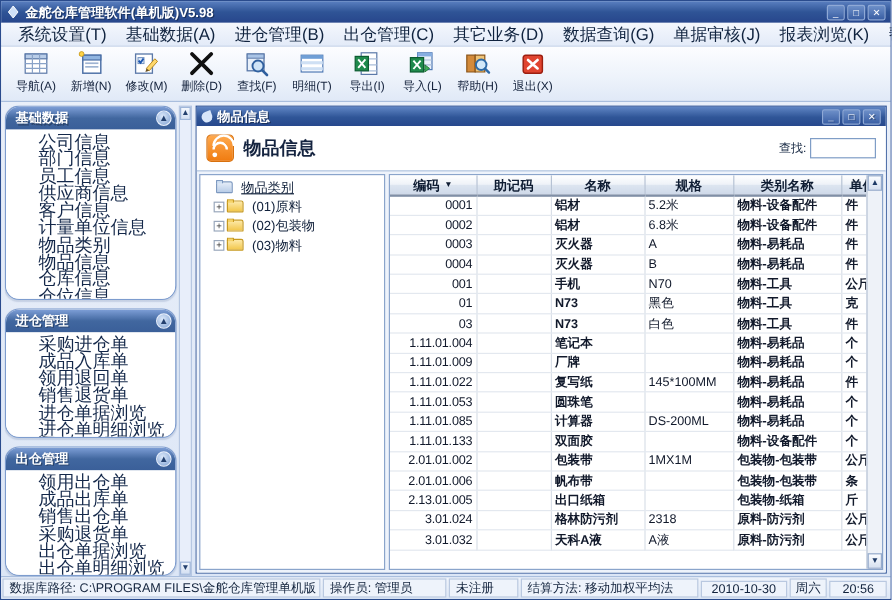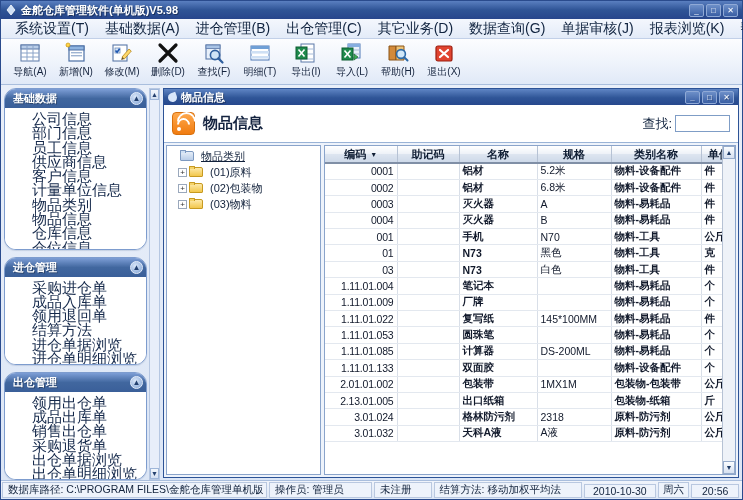--- a/index.html
+++ b/index.html
@@ -194,21 +194,21 @@
     transform: rotate(45deg);
   }
   .rss-icon::before { left: 4px; bottom: 3px; width: 9px; height: 9px; }
   .rss-icon::after { left: 4px; bottom: 3px; width: 15px; height: 15px; }
   .rss-dot {
     position: absolute; left: 4px; bottom: 3px;
     width: 4px; height: 4px; border-radius: 50%; background: #fff;
   }
   .mdi-header .ttl { font-size: 15px; font-weight: bold; color: #152440; }
   .mdi-header .spacer { flex: 1; }
-  .search-lbl { font-size: 13px; color: #12243f; margin-right: 3px; }
+  .search-lbl { font-size: 10px; color: #12243f; margin-right: 3px; }
   .search-inp {
     width: 55px; height: 17px;
     border: 1px solid #7f9dc6; background: #fff;
     font-family: "Liberation Sans", sans-serif; font-size: 11px;
     padding: 0 2px;
   }
 
   .mdi-main {
     flex: 1 1 auto;
     display: flex;
@@ -517,21 +517,21 @@
 
       <div class="panel">
         <div class="panel-head">
           <span>进仓管理</span>
           <span class="chev">▲</span>
         </div>
         <div class="panel-body">
           <span class="li">采购进仓单</span>
           <span class="li">成品入库单</span>
           <span class="li">领用退回单</span>
-          <span class="li">结算方法</span>
+          <span class="li">销售退货单</span>
           <span class="li">进仓单据浏览</span>
           <span class="li">进仓单明细浏览</span>
         </div>
       </div>
 
       <div class="panel">
         <div class="panel-head">
           <span>出仓管理</span>
           <span class="chev">▲</span>
         </div>
@@ -746,20 +746,28 @@
                       </tr>
                       <tr>
                         <td class="c-code">2.01.01.002</td>
                         <td class="c-mnem"></td>
                         <td class="c-name">包装带</td>
                         <td class="c-spec">1MX1M</td>
                         <td class="c-cat">包装物-包装带</td>
                         <td class="c-unit">公斤</td>
                       </tr>
                       <tr>
+                        <td class="c-code">2.01.01.006</td>
+                        <td class="c-mnem"></td>
+                        <td class="c-name">帆布带</td>
+                        <td class="c-spec"></td>
+                        <td class="c-cat">包装物-包装带</td>
+                        <td class="c-unit">条</td>
+                      </tr>
+                      <tr>
                         <td class="c-code">2.13.01.005</td>
                         <td class="c-mnem"></td>
                         <td class="c-name">出口纸箱</td>
                         <td class="c-spec"></td>
                         <td class="c-cat">包装物-纸箱</td>
                         <td class="c-unit">斤</td>
                       </tr>
                       <tr>
                         <td class="c-code">3.01.024</td>
                         <td class="c-mnem"></td>

